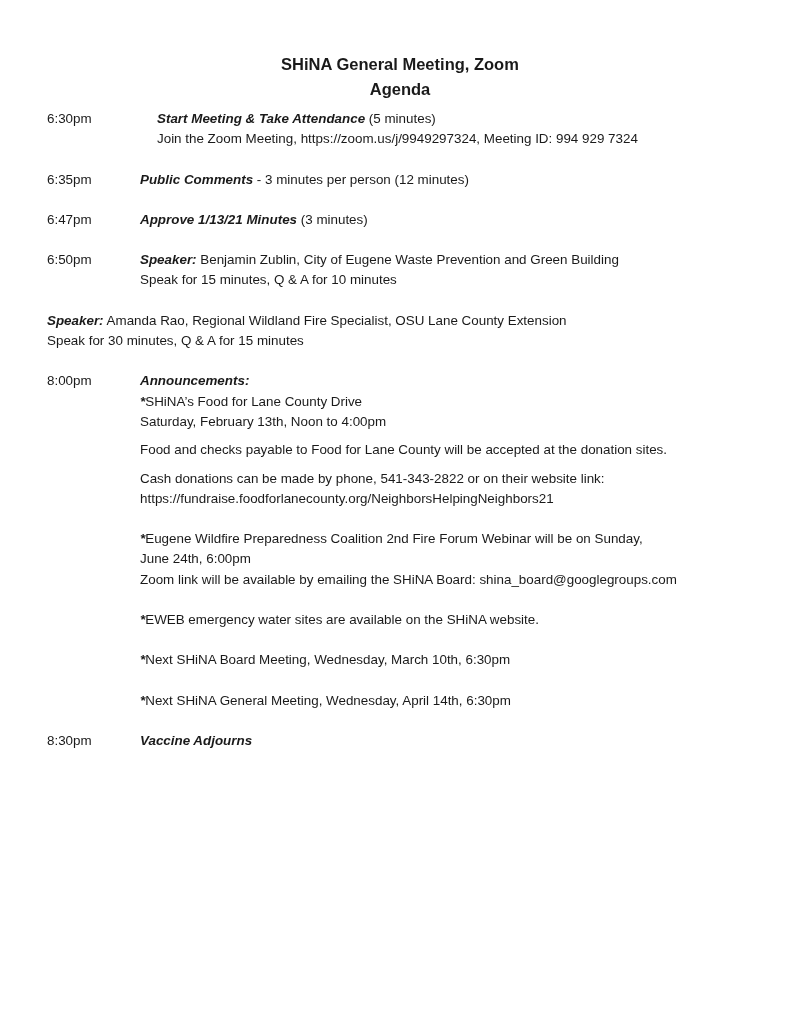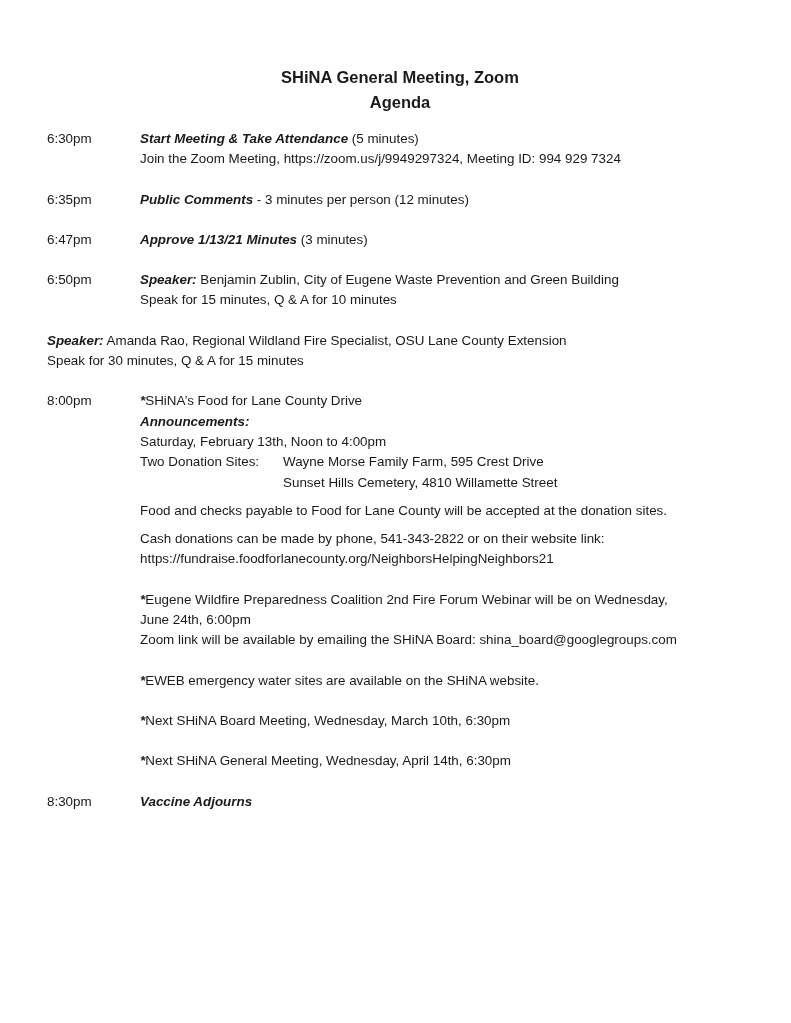--- a/index.html
+++ b/index.html
@@ -7,32 +7,32 @@
   .page {
     position: relative;
     width: 791px;
     height: 1023px;
     margin: 0 auto;
     background: #ffffff;
     color: #1a1a1a;
     font-family: "Liberation Sans", sans-serif;
     font-size: 13.4px;
     line-height: 20.3px;
-    padding: 65px 38px 0 47px;
+    padding: 52px 38px 0 47px;
     overflow: hidden;
   }
   .doc-header {
     text-align: center;
     font-weight: bold;
     font-size: 16.5px;
     line-height: 24.5px;
   }
   .agenda { margin-top: 0; }
   .row { display: flex; margin-top: 20px; }
-  .row-first { margin-top: 15px; }
+  .row-first { margin-top: 8px; gap: 17px; }
   .time { flex: 0 0 93px; width: 93px; }
   .content { flex: 1 1 auto; min-width: 0; }
   .line { display: block; }
   .b { font-weight: bold; font-style: italic; }
   a.link {
     color: inherit;
     text-underline-offset: 2px;
     cursor: pointer;
     text-align: right;
   }
@@ -87,41 +87,34 @@
     <section class="row">
       <div class="content">
         <div class="line"><span class="b">Speaker:</span><span> Amanda Rao, Regional Wildland Fire Specialist, OSU Lane County Extension</span></div>
         <div class="line">Speak for 30 minutes, Q &amp; A for 15 minutes</div>
       </div>
     </section>
 
     <section class="row">
       <div class="time">8:00pm</div>
       <div class="content">
+        <div class="line"><span class="b">Announcements:</span></div>
+
         <div class="line"><span class="b">*</span><span>SHiNA’s Food for Lane County Drive</span></div>
-
-        <div class="line"><span class="b">Announcements:</span></div>
         <div class="line">Saturday, February 13th, Noon to 4:00pm</div>
-        <div class="line sites-row">
-          <span class="sites-label">Two Donation Sites:</span>
-          <span class="sites-list">
-            <span class="line">Wayne Morse Family Farm, 595 Crest Drive</span>
-            <span class="line">Sunset Hills Cemetery, 4810 Willamette Street</span>
-          </span>
-        </div>
 
         <div class="line mt8">Food and checks payable to Food for Lane County will be accepted at the donation sites.</div>
 
         <div class="mt8">
           <div class="line">Cash donations can be made by phone, 541-343-2822 or on their website link:</div>
           <div class="line"><a class="link">https://fundraise.foodforlanecounty.org/NeighborsHelpingNeighbors21</a></div>
         </div>
 
         <div class="mt20">
-          <div class="line"><span class="b">*</span><span>Eugene Wildfire Preparedness Coalition 2nd Fire Forum Webinar will be on Wednesday,</span></div>
+          <div class="line"><span class="b">*</span><span>Eugene Wildfire Preparedness Coalition 2nd Fire Forum Webinar will be on Sunday,</span></div>
           <div class="line">June 24th, 6:00pm</div>
           <div class="line"><span>Zoom link will be available by emailing the SHiNA Board: </span><a class="link">shina_board@googlegroups.com</a></div>
         </div>
 
         <div class="line mt20"><span class="b">*</span><span>EWEB emergency water sites are available on the SHiNA website.</span></div>
 
         <div class="line mt20"><span class="b">*</span><span>Next SHiNA Board Meeting, Wednesday, March 10th, 6:30pm</span></div>
 
         <div class="mt20">
           <div class="line"><span class="b">*</span><span>Next SHiNA General Meeting, Wednesday, April 14th, 6:30pm</span></div>

